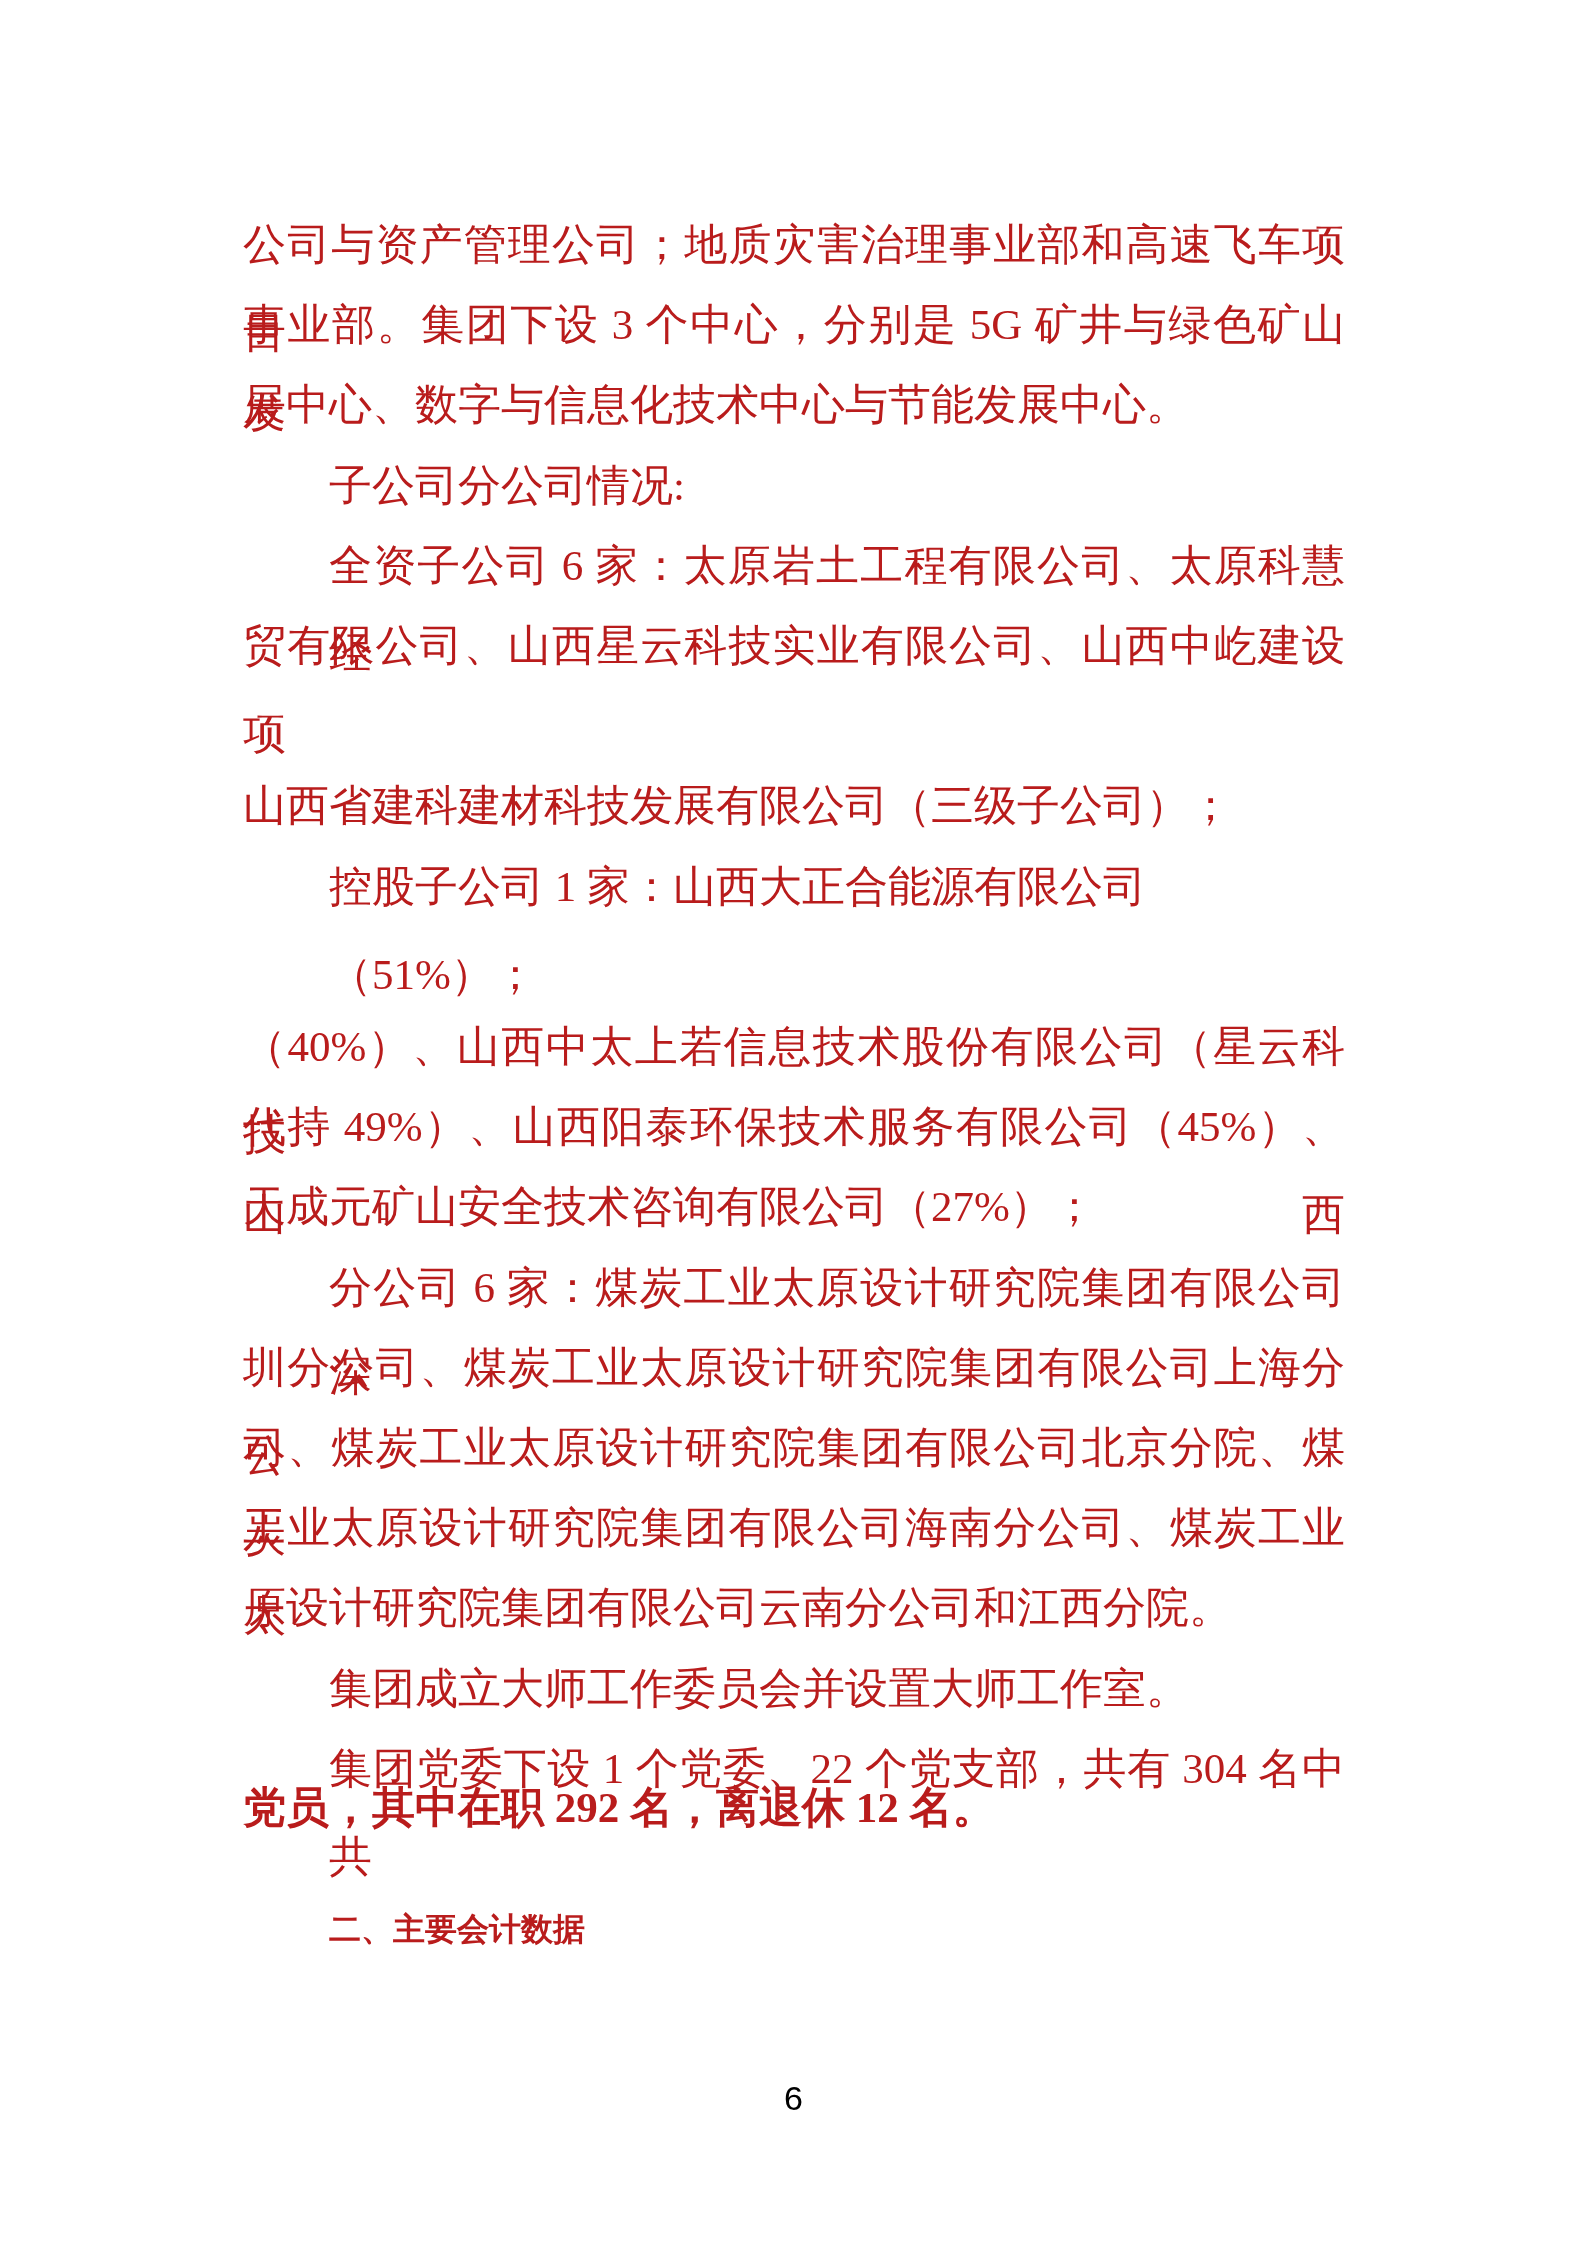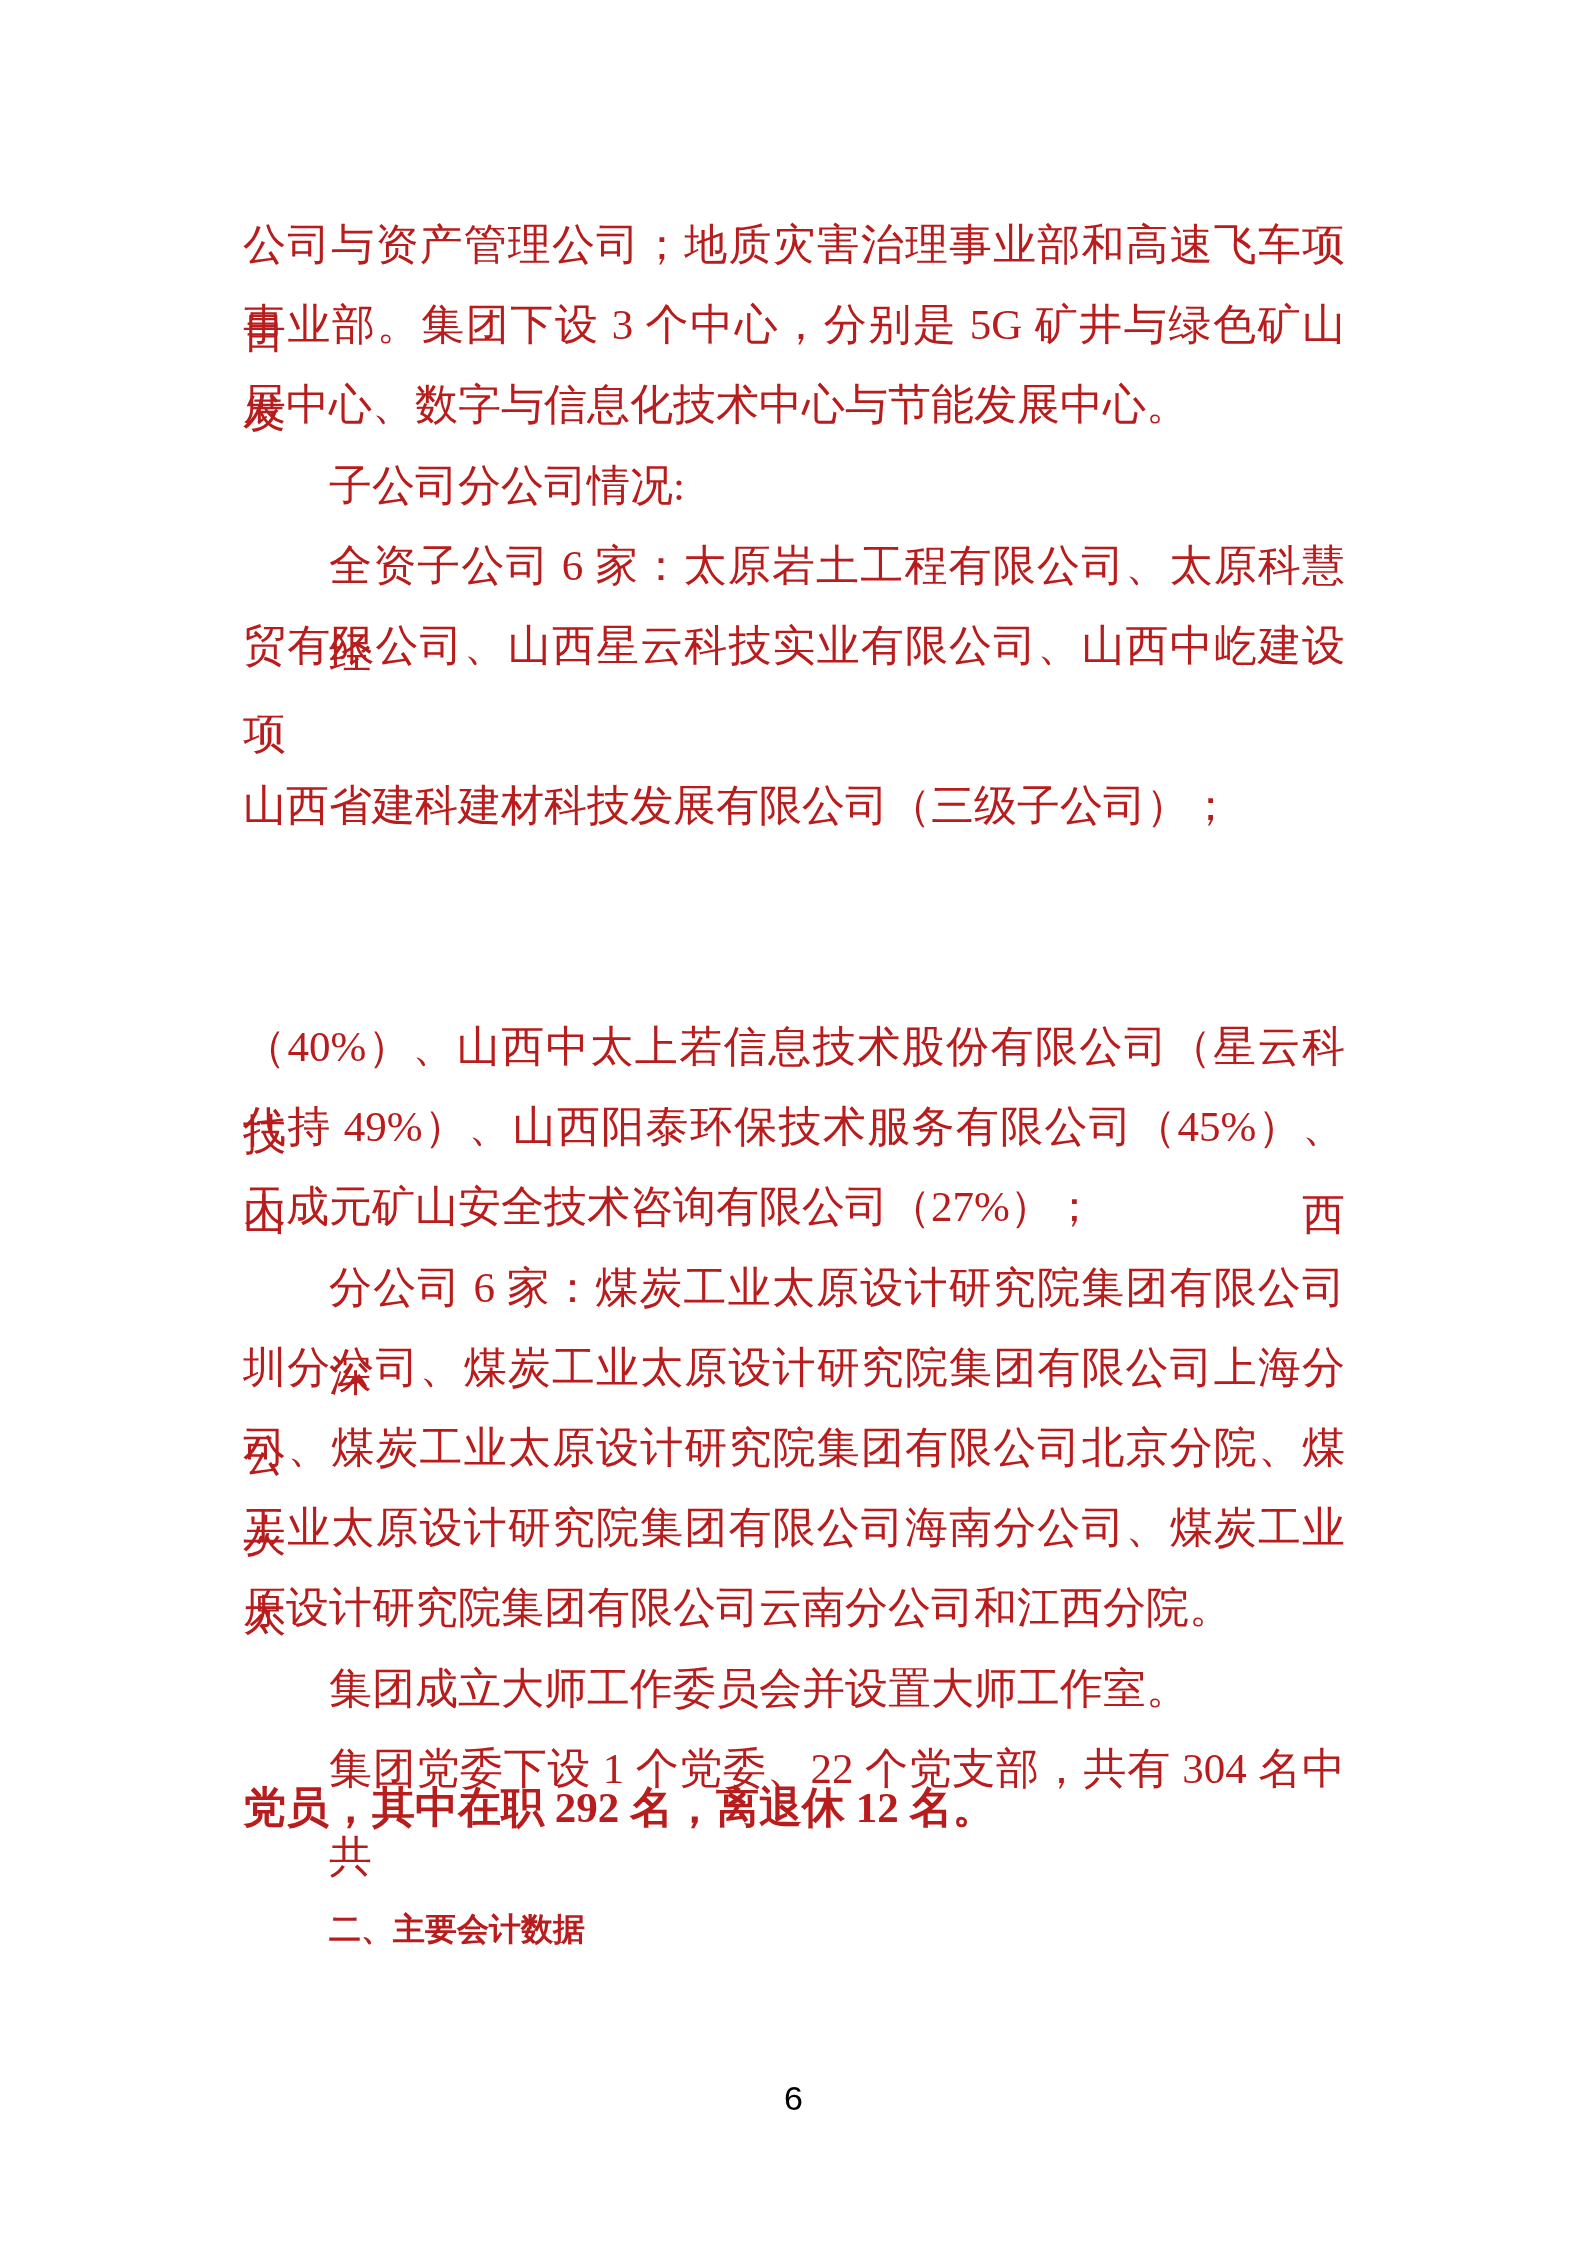--- a/index.html
+++ b/index.html
@@ -65,20 +65,21 @@
 
 <div class="page">
   <div class="text-block" id="text-block">
       <div class="line justify" style="top: 201px;">公司与资产管理公司；地质灾害治理事业部和高速飞车项目</div>
       <div class="line justify" style="top: 281px;">事业部。集团下设 3 个中心，分别是 5G 矿井与绿色矿山发</div>
       <div class="line" style="top: 361px;">展中心、数字与信息化技术中心与节能发展中心。</div>
       <div class="line indent" style="top: 442px;">子公司分公司情况:</div>
       <div class="line justify indent" style="top: 522px;">全资子公司 6 家：太原岩土工程有限公司、太原科慧经</div>
       <div class="line justify" style="top: 602px;">贸有限公司、山西星云科技实业有限公司、山西中屹建设项</div>
       <div class="line" style="top: 762px;">山西省建科建材科技发展有限公司（三级子公司）；</div>
+      <div class="line indent" style="top: 843px;">控股子公司 1 家：山西大正合能源有限公司（51%）；</div>
       <div class="line justify" style="top: 1003px;">（40%）、山西中太上若信息技术股份有限公司（星云科技</div>
       <div class="line justify" style="top: 1083px;">代持 49%）、山西阳泰环保技术服务有限公司（45%）、山西</div>
       <div class="line" style="top: 1163px;">天成元矿山安全技术咨询有限公司（27%）；</div>
       <div class="line justify indent" style="top: 1244px;">分公司 6 家：煤炭工业太原设计研究院集团有限公司深</div>
       <div class="line justify" style="top: 1324px;">圳分公司、煤炭工业太原设计研究院集团有限公司上海分公</div>
       <div class="line justify" style="top: 1404px;">司、煤炭工业太原设计研究院集团有限公司北京分院、煤炭</div>
       <div class="line justify" style="top: 1484px;">工业太原设计研究院集团有限公司海南分公司、煤炭工业太</div>
       <div class="line" style="top: 1564px;">原设计研究院集团有限公司云南分公司和江西分院。</div>
       <div class="line indent" style="top: 1645px;">集团成立大师工作委员会并设置大师工作室。</div>
       <div class="line justify indent" style="top: 1725px;">集团党委下设 1 个党委、22 个党支部，共有 304 名中共</div>

